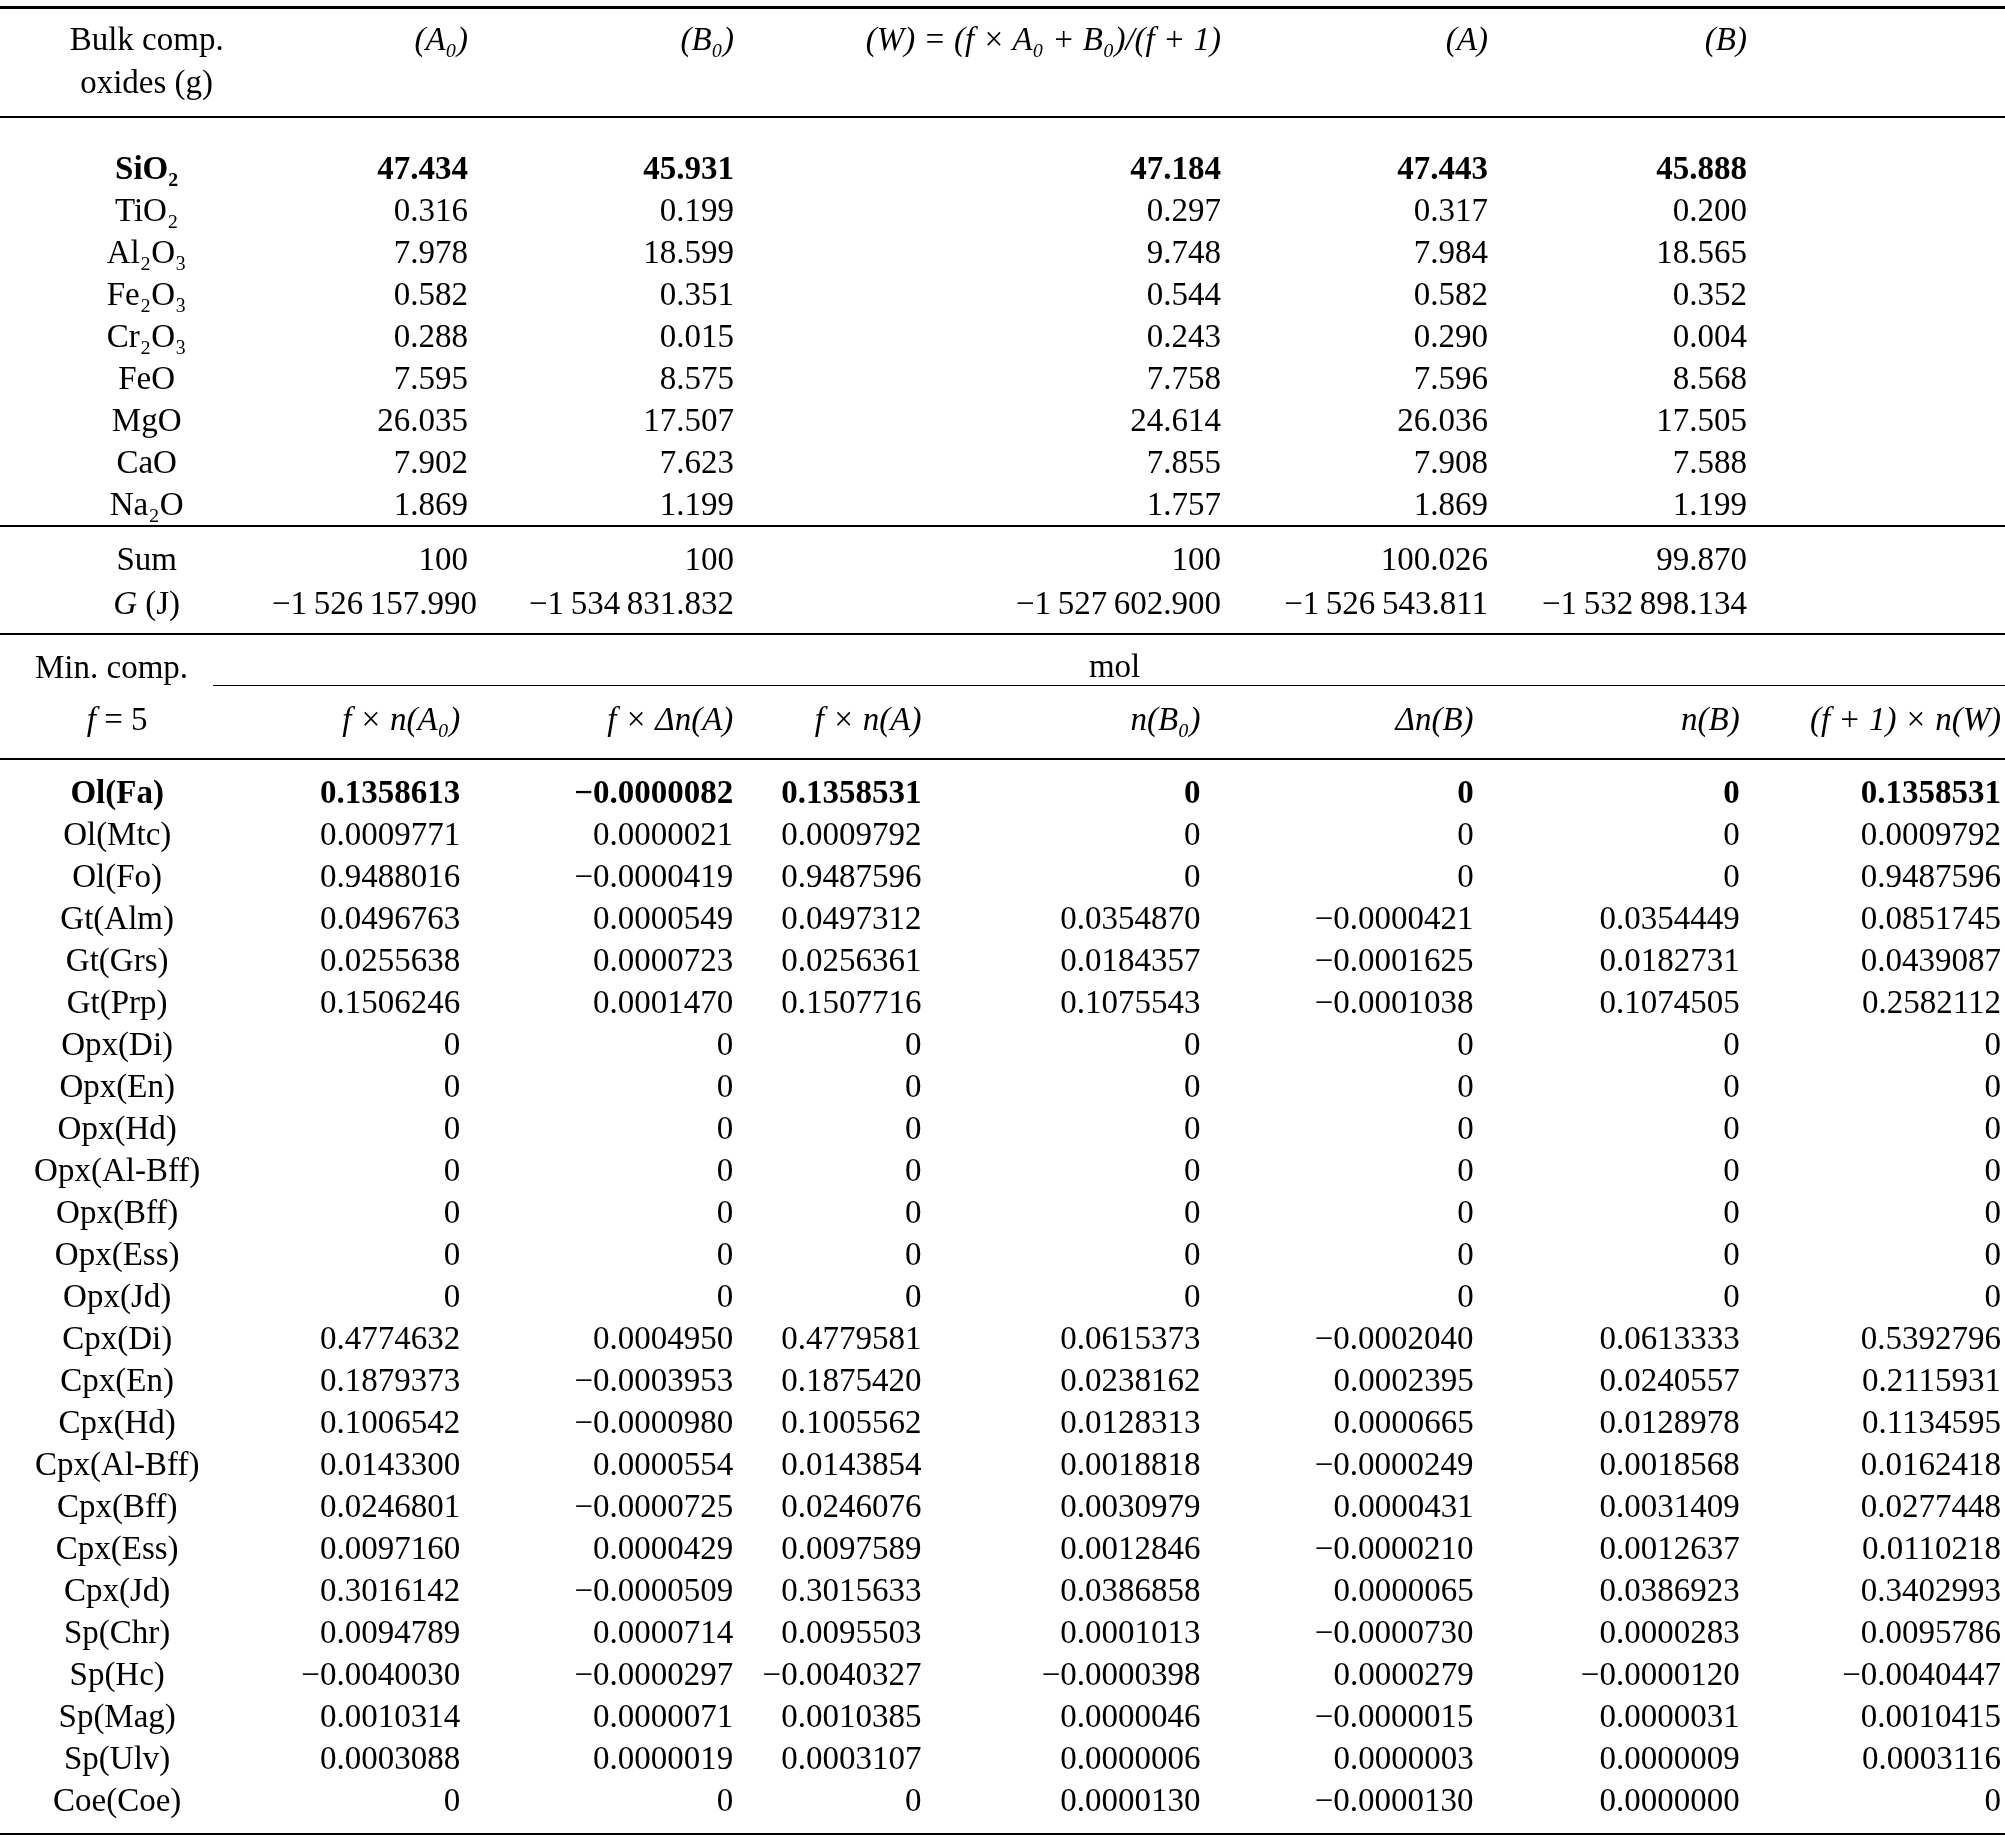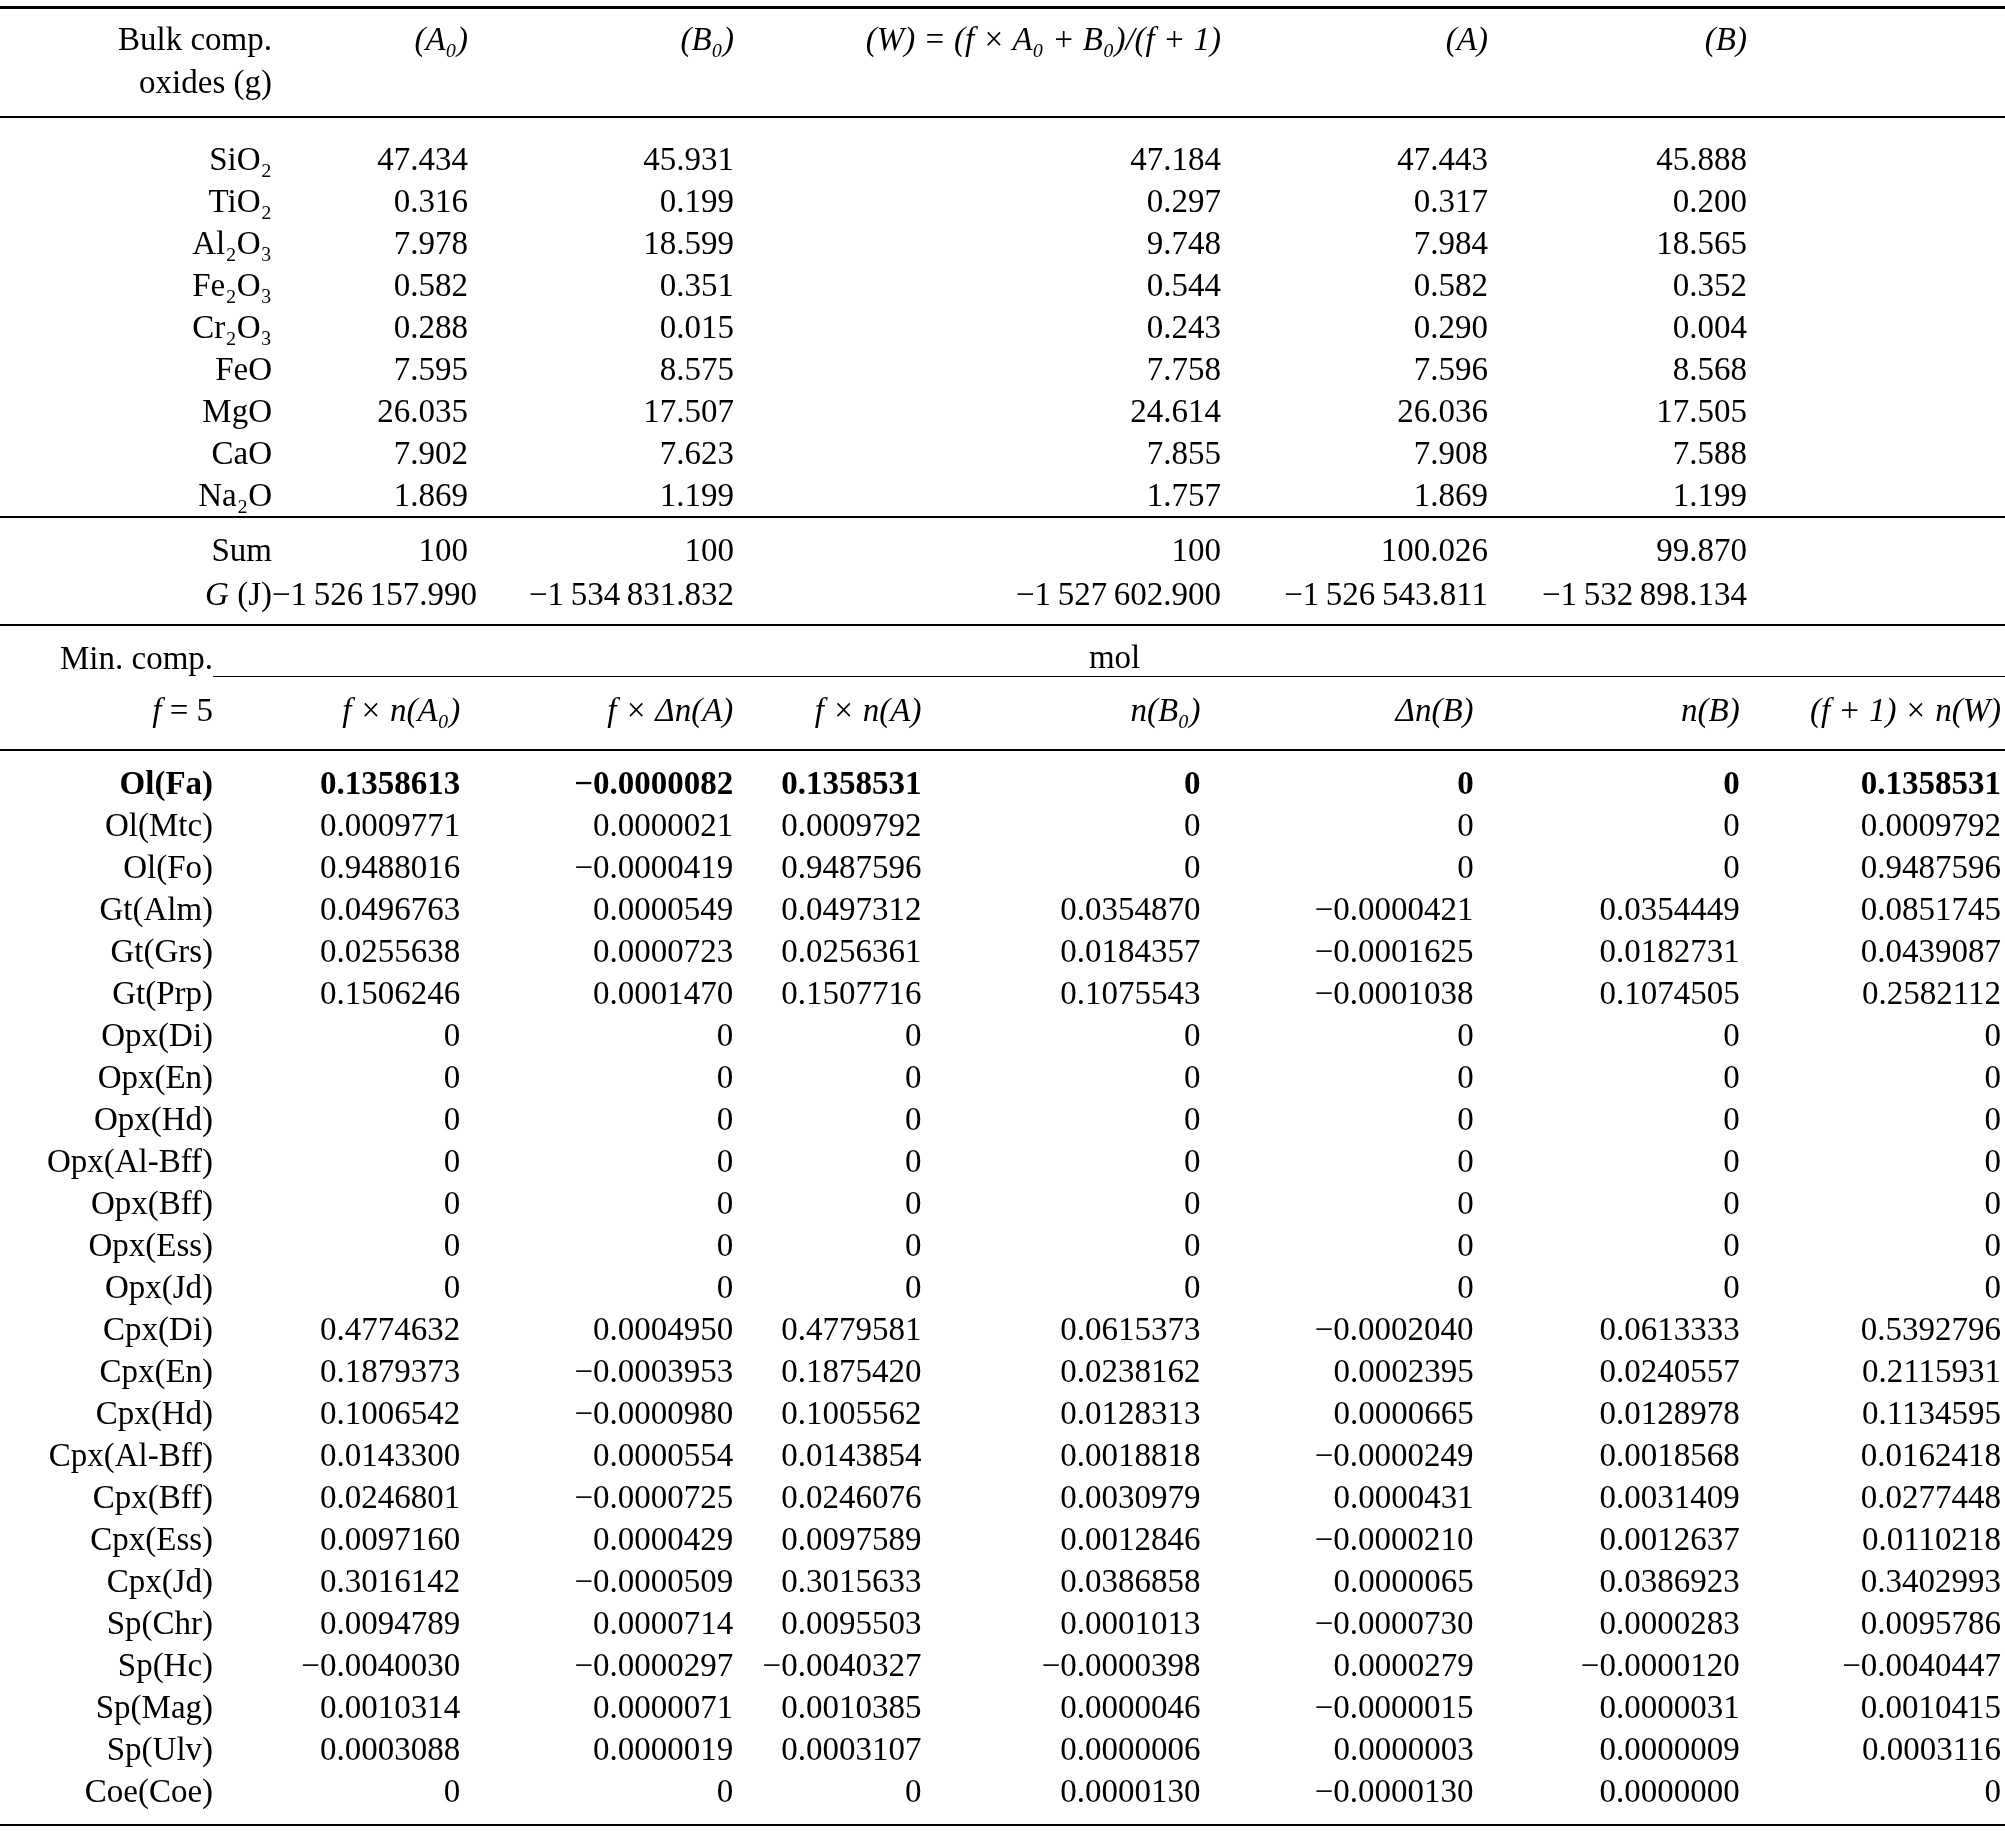--- a/index.html
+++ b/index.html
@@ -14,34 +14,34 @@
   }
   table {
     border-collapse: collapse;
     table-layout: fixed;
     width: 2006px;
     font-size: 33px;
     color: #000;
   }
   td, th { box-sizing: border-box; padding: 0; font-weight: normal; overflow: visible; white-space: nowrap; }
   .num { text-align: right; }
-  .lbl { text-align: right; padding-left: 21.3px; }
+  .lbl { text-align: center; padding-left: 21.3px; }
   .it, .math { font-style: italic; }
 
   
   .t1 { border-top: 3.9px solid #000; border-bottom: 2.9px solid #000; }
   .t1-head > * {
     vertical-align: top;
     padding-top: 9.7px;
     padding-bottom: 11.6px;
     line-height: 43px;
     border-bottom: 2.9px solid #000;
   }
   #t1-body th, #t1-body td { height: 42px; line-height: 42px; }
-  #t1-body tr:first-child > * { padding-top: 20px; }
+  #t1-body tr:first-child > * { padding-top: 29px; font-weight: bold; }
   #t1-body tr:last-child > * { border-bottom: 2.9px solid #000; padding-bottom: 0; }
   .t1-sum th, .t1-sum td { height: 44px; line-height: 44px; }
   .t1-sum tr:first-child > * { padding-top: 9.7px; }
   .t1-sum tr:last-child > * { padding-bottom: 7.8px; }
 
   
   .molrow > * { padding-top: 13.6px; height: 37px; line-height: 37px; vertical-align: bottom; padding-left: 10px; }
   .molcell { border-bottom: 1.9px solid #000; text-align: center; }
   .t2-head > * {
     padding-top: 13.6px;

